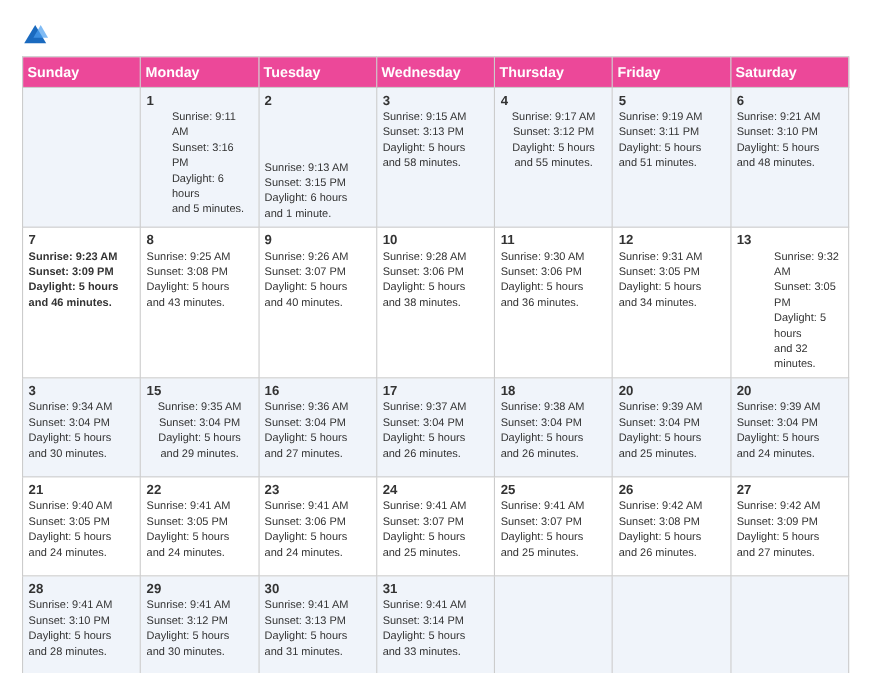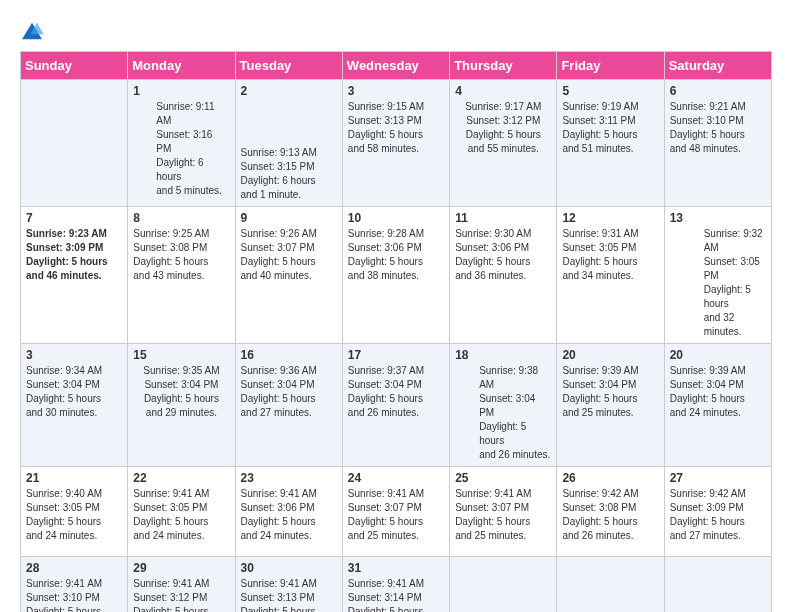--- a/index.html
+++ b/index.html
@@ -241,21 +241,21 @@
         </td>
         <td>
           <span class="day-number">17</span>
           <div class="day-info" style="white-space: pre-line;">Sunrise: 9:37 AM
 Sunset: 3:04 PM
 Daylight: 5 hours
 and 26 minutes.</div>
         </td>
         <td>
           <span class="day-number">18</span>
-          <div class="day-info" style="white-space: pre-line; margin-left: 24px;">Sunrise: 9:38 AM
+          <div class="day-info" style="white-space: pre-line;">Sunrise: 9:38 AM
 Sunset: 3:04 PM
 Daylight: 5 hours
 and 26 minutes.</div>
         </td>
         <td>
           <span class="day-number">20</span>
           <div class="day-info" style="white-space: pre-line;">Sunrise: 9:39 AM
 Sunset: 3:04 PM
 Daylight: 5 hours
 and 25 minutes.</div>

